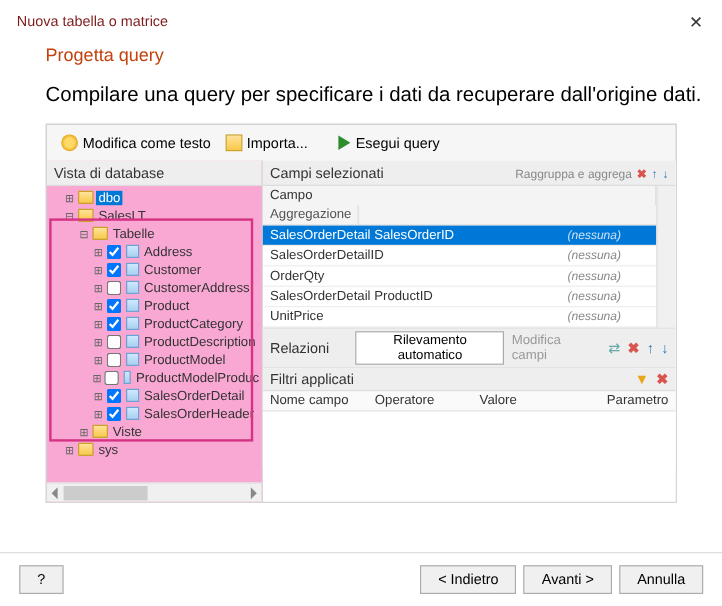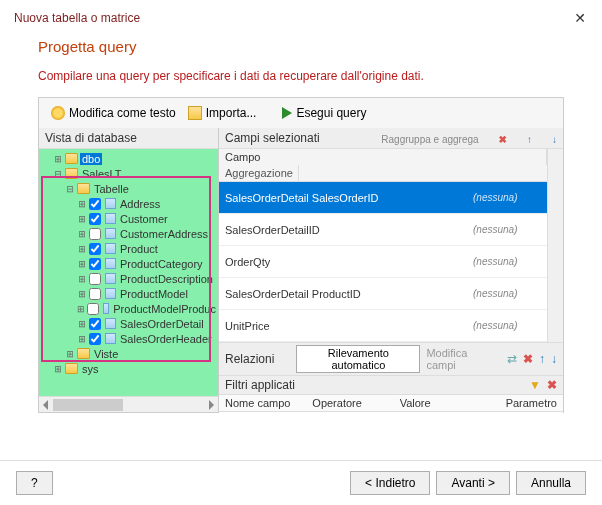--- a/index.html
+++ b/index.html
@@ -1,26 +1,26 @@
 <!DOCTYPE html>
 <html><head>
 <meta charset="utf-8">
 <style>
 * { box-sizing: border-box; font-family: 'Segoe UI', Tahoma, sans-serif; }
 body { margin: 0; padding: 0; background: #fff; font-size: 12px; color: #333; width: 602px; height: 505px; overflow: hidden; }
 .titlebar { display: flex; justify-content: space-between; align-items: center; padding: 8px 10px 4px 14px; }
 .titlebar h1 { font-size: 12px; font-weight: normal; margin: 0; color: #7f1d1d; }
 .close-btn { background: none; border: none; font-size: 14px; cursor: pointer; color: #333; padding: 2px 6px; }
 .subtitle { color: #c2410c; font-size: 15px; padding: 6px 0 10px 38px; }
-.instruction { font-size: 12px; padding: 4px 0 14px 38px; color: #b91c1c; }
+.instruction { font-size: 17px; padding: 4px 0 14px 38px; color: #000000; }
 .main-area { margin: 0 38px 0 38px; border: 1px solid #ccc; background: #f6f6f6; }
 .toolbar { display: flex; align-items: center; padding: 6px 8px; gap: 4px; }
 .toolbar button { background: none; border: none; font-size: 12px; display: flex; align-items: center; gap: 4px; cursor: pointer; padding: 2px 4px; }
 .splitter { display: flex; height: 284px; }
-.left-pane { width: 180px; border-right: 1px solid #ccc; display: flex; flex-direction: column; background: #86efac; }
+.left-pane { width: 180px; border-right: 1px solid #ccc; display: flex; flex-direction: column; background: #f9a8d4; }
 .pane-header { background: #eee; padding: 3px 6px; font-size: 12px; border-bottom: 1px solid #ddd; }
 .tree { flex: 1; overflow: auto; padding: 2px 0; font-size: 11px; position: relative; }
 .highlight-box { position: absolute; border: 2px solid #d63384; top: 27px; left: 2px; width: 170px; height: 186px; pointer-events: none; }
 .tree-item { display: flex; align-items: center; white-space: nowrap; height: 15px; padding-left: 4px; }
 .tree-item .exp { width: 10px; text-align: center; color: #666; font-size: 9px; cursor: pointer; }
 .tree-item .cb { width: 12px; height: 12px; margin: 0 2px; }
 .tree-item .folder { width: 13px; height: 11px; display: inline-block; margin: 0 2px; }
 .folder-yellow { background: linear-gradient(#ffe29a,#f7c948); border: 1px solid #c9a227; border-radius: 1px; }
 .table-icon { width: 11px; height: 11px; background: linear-gradient(#cfe8ff,#a8d0f0); border: 1px solid #6ba3d6; display: inline-block; margin: 0 2px; }
 .tree-item .lbl { padding: 0 2px; }
@@ -28,26 +28,26 @@
 .indent-1 { padding-left: 14px; }
 .indent-2 { padding-left: 26px; }
 .indent-3 { padding-left: 38px; }
 .scrollbar-h { height: 16px; background: #f0f0f0; border-top: 1px solid #ddd; position: relative; }
 .scrollbar-h::before, .scrollbar-h::after { content: ''; position: absolute; top: 3px; width: 0; height: 0; border-top: 5px solid transparent; border-bottom: 5px solid transparent; }
 .scrollbar-h::before { left: 4px; border-right: 5px solid #888; }
 .scrollbar-h::after { right: 4px; border-left: 5px solid #888; }
 .scrollbar-h .thumb { position: absolute; left: 14px; top: 2px; width: 70px; height: 12px; background: #ccc; }
 .right-pane { flex: 1; background: #fff; display: flex; flex-direction: column; }
 .section-hdr { background: #eee; padding: 3px 6px; font-size: 12px; border-bottom: 1px solid #ddd; display: flex; justify-content: space-between; align-items: flex-end; }
-.section-hdr .tools { display: flex; gap: 20px; align-items: center; color: #888; font-size: 10px; }
+.section-hdr .tools { display: flex; gap: 4px; align-items: center; color: #888; font-size: 10px; }
 .grid-header { display: flex; background: #f4f4f4; border-bottom: 1px solid #ddd; font-size: 11px; flex-direction: column; }
 .grid-header .gh { padding: 2px 6px; border-right: 1px solid #ddd; }
 .gh-campo { flex: 1; }
 .gh-aggr { width: 80px; text-align: left; color: #555; }
-.grid-row { display: flex; font-size: 11px; border-bottom: 1px solid #eee; height: 32px; align-items: center; }
+.grid-row { display: flex; font-size: 11px; border-bottom: 1px solid #eee; height: 17px; align-items: center; }
 .grid-row .gc { padding: 1px 6px; }
 .grid-row.sel { background: #0078d7; color: #fff; }
 .grid-row.sel .none { color: #cfe3f7; font-style: italic; }
 .gc-campo { flex: 1; }
 .gc-aggr { width: 80px; font-style: italic; color: #888; font-size: 10px; }
 .scrollbar-v { width: 16px; background: #f0f0f0; border-left: 1px solid #ddd; }
 .grid-wrap { display: flex; }
 .grid-body { flex: 1; }
 .subsection { border-top: 1px solid #ddd; }
 .subsection-row { display: flex; align-items: center; background: #eee; padding: 2px 6px; font-size: 12px; gap: 6px; }

